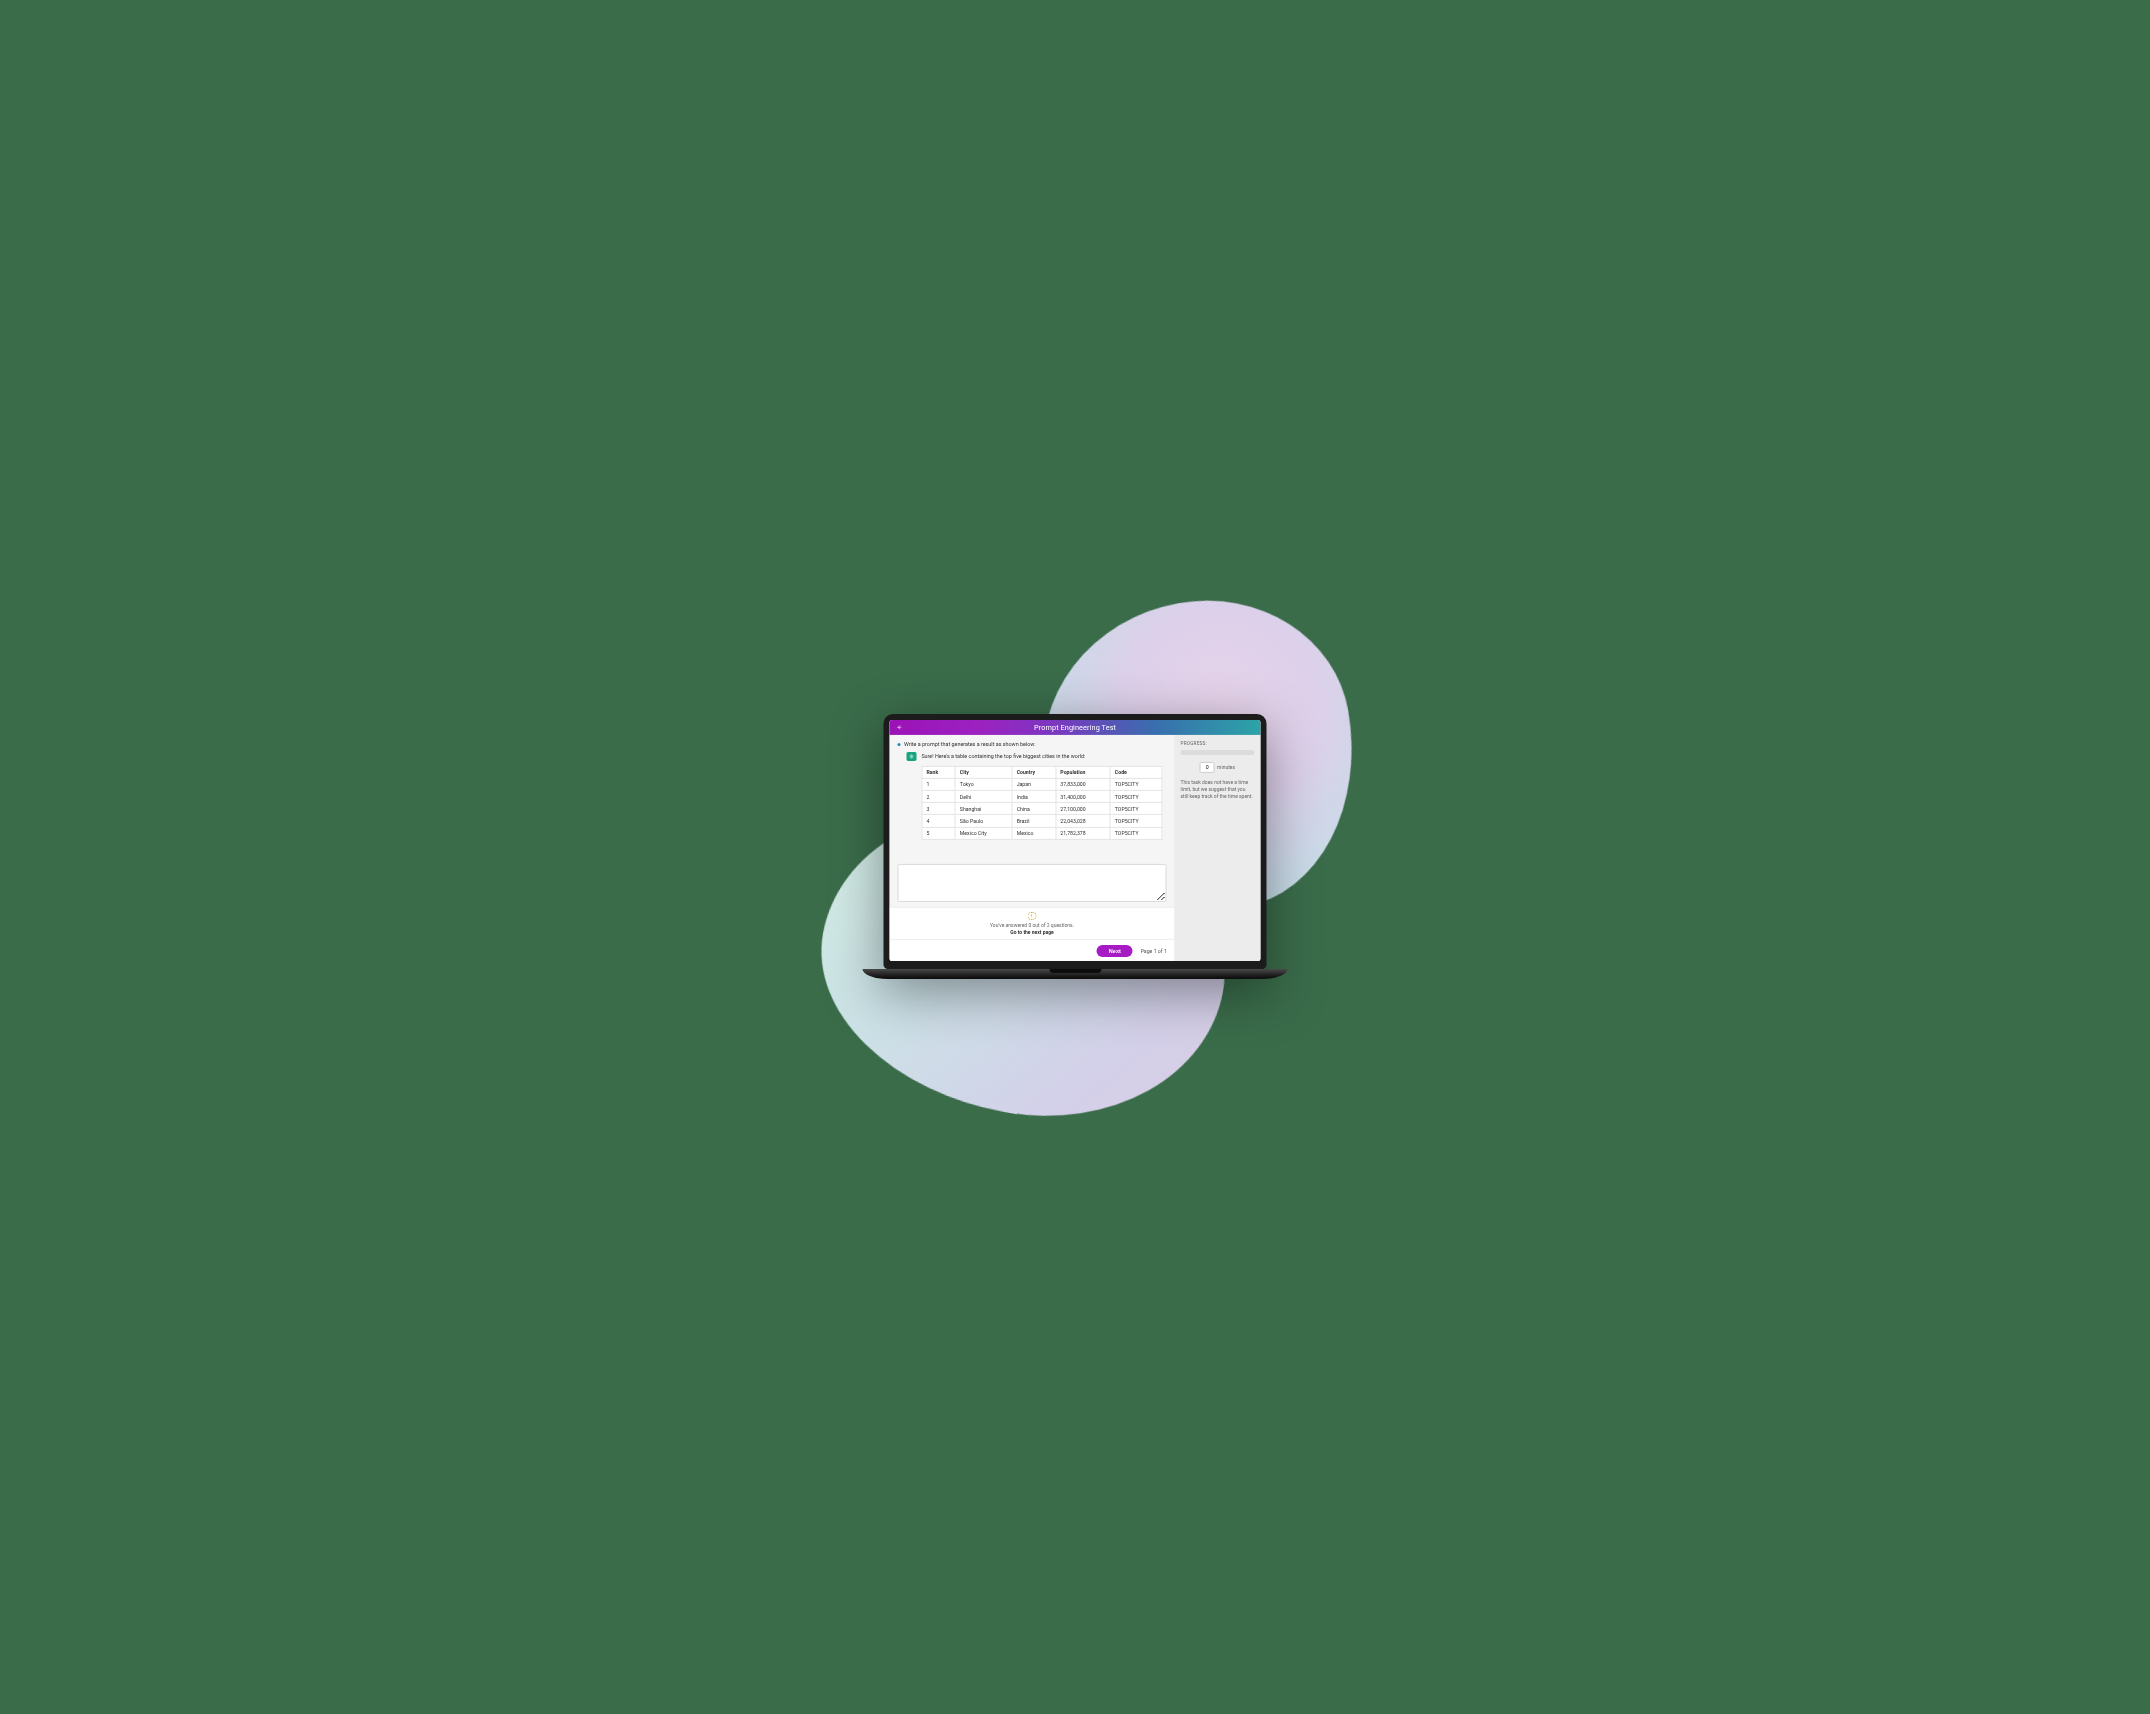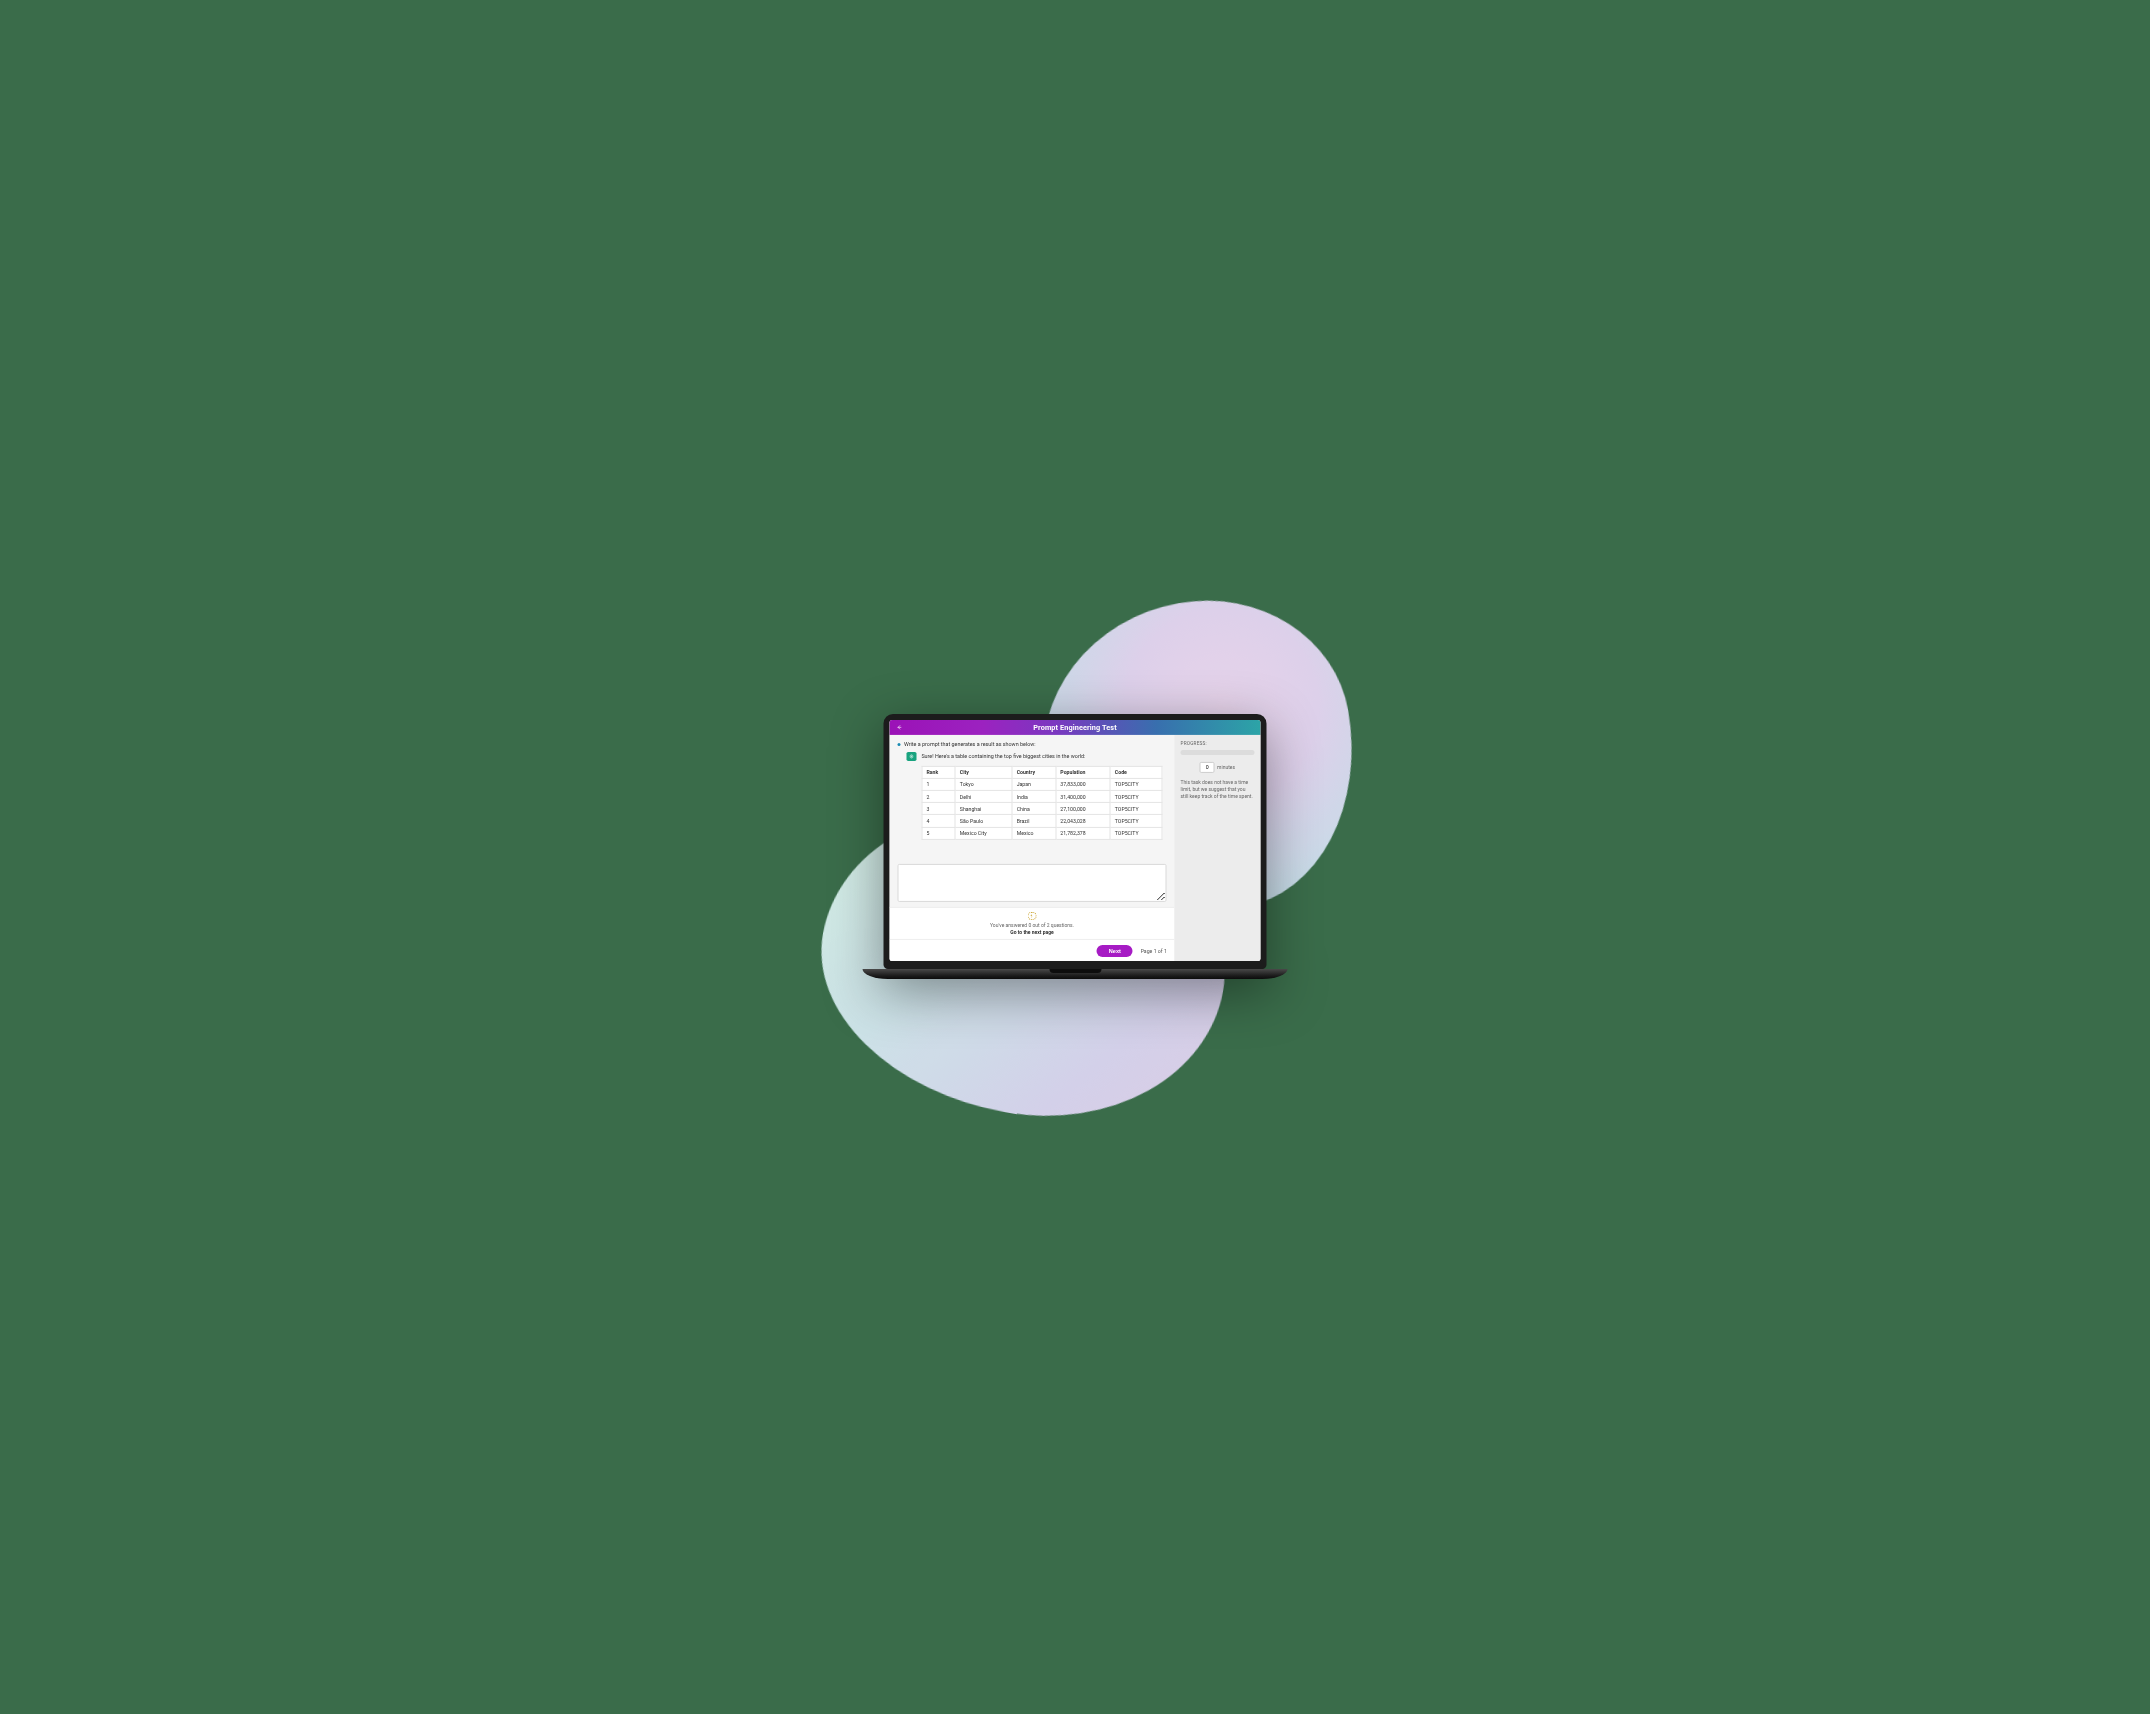--- a/index.html
+++ b/index.html
@@ -87,21 +87,21 @@
   }
   .back-arrow {
     width: 7.7px; height: 7.7px;
     display: flex; align-items: center; justify-content: center;
     cursor: pointer;
   }
   .topbar-title {
     position: absolute;
     left: 50%; transform: translateX(-50%);
     font-size: 7.3px;
-    font-weight: 700;
+    font-weight: 400;
     letter-spacing: 0.1px;
   }
   .app-body {
     flex: 1 1 auto;
     display: flex;
     overflow: hidden;
     background: #f5f5f5;
   }
   .main {
     flex: 1 1 auto;

